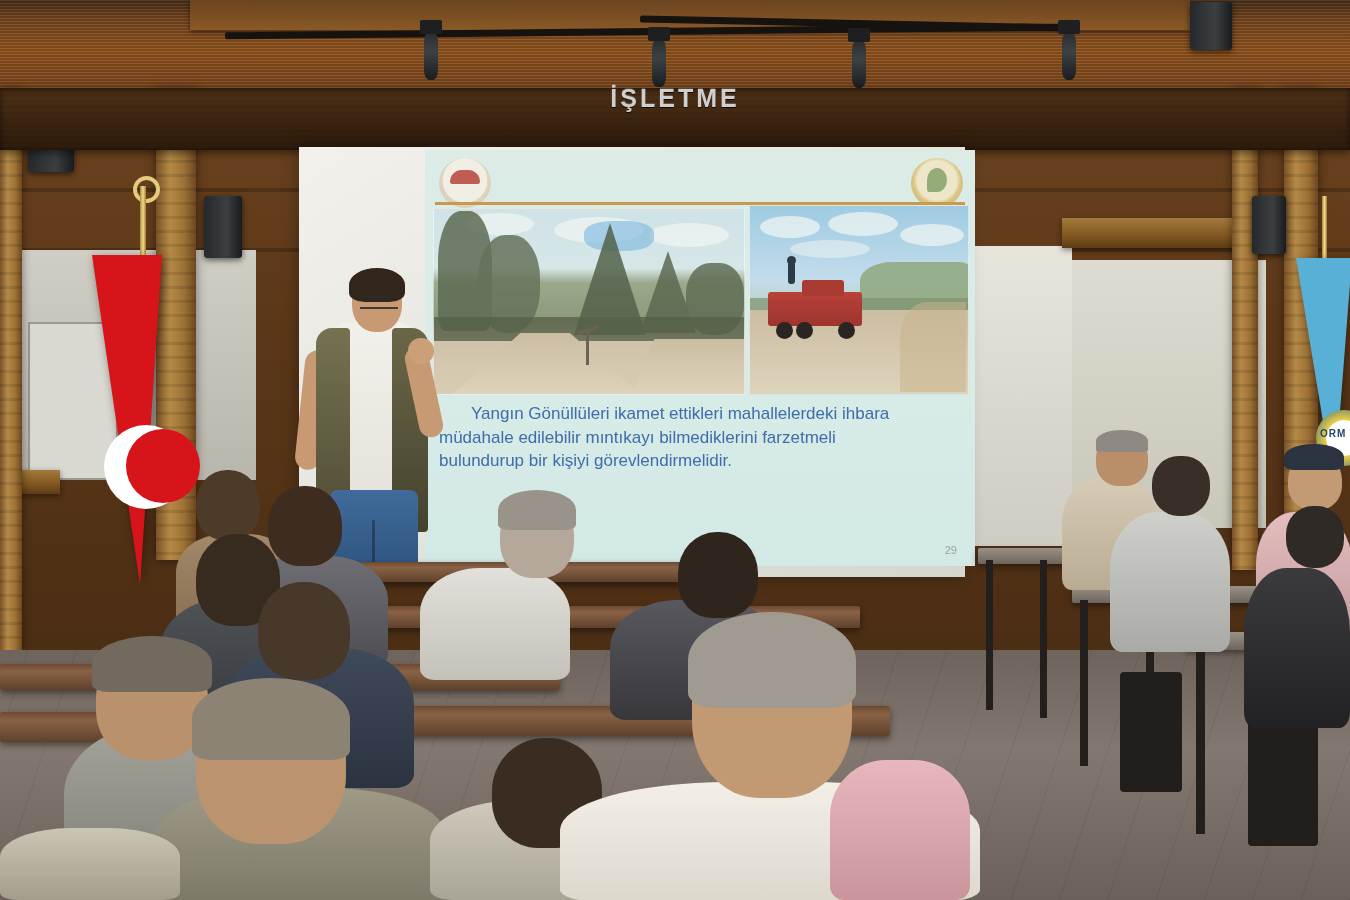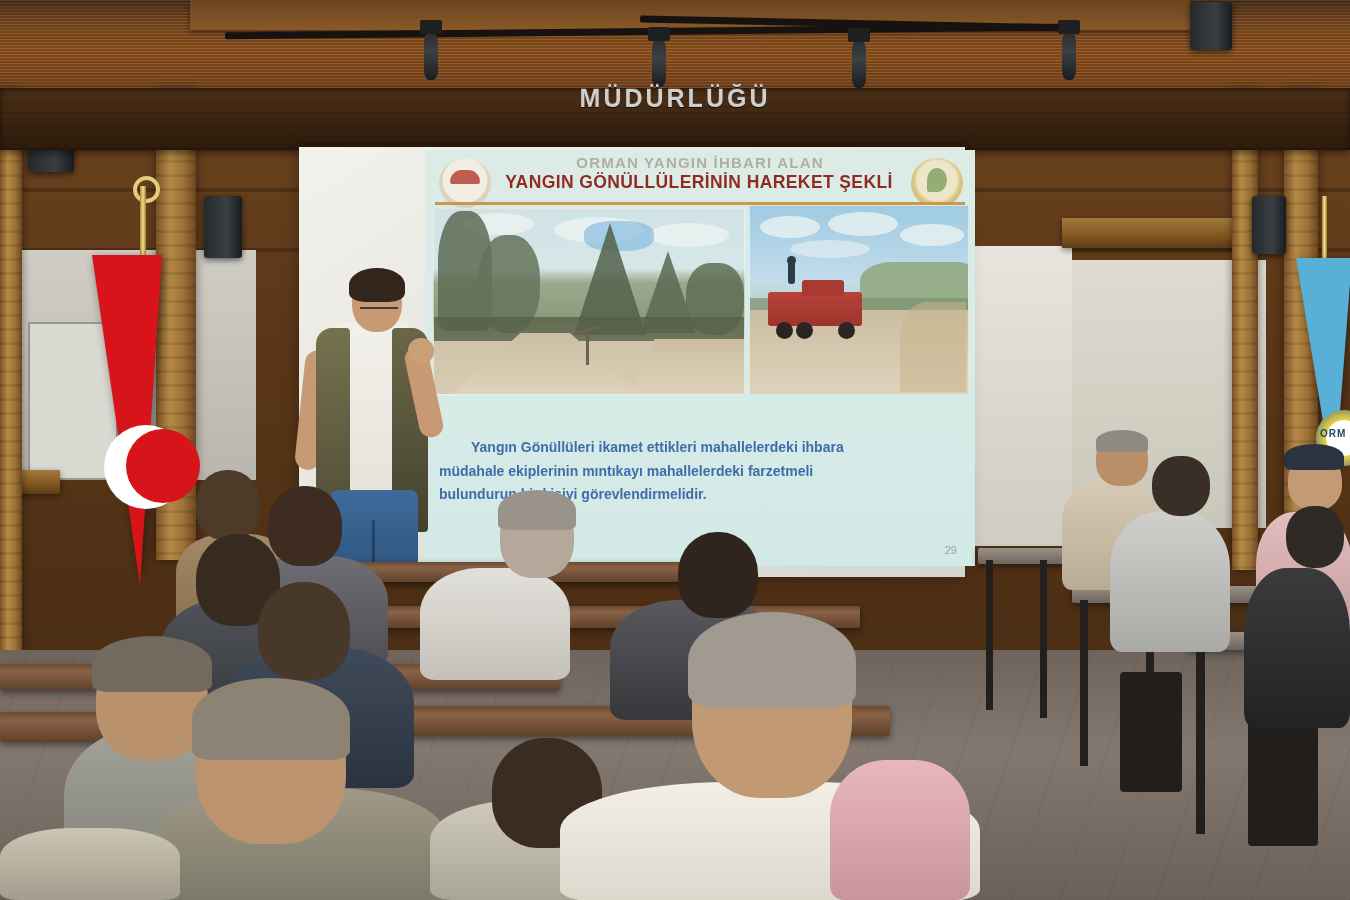--- a/index.html
+++ b/index.html
@@ -94,21 +94,21 @@
     background:linear-gradient(to bottom,#9fcbe2 0%,#c2dceb 40%,#b9cfb4 58%,#cfc6a4 70%,#d5cdad 100%);}
 
   .tree{position:absolute;bottom:34%;background:#64735a;opacity:.85;}
   .cloud{position:absolute;background:#eef4f2;border-radius:50%;opacity:.75;}
   .road{position:absolute;background:linear-gradient(to bottom,#cbbda2,#ded3bb);}
   .signpost{position:absolute;width:3px;background:#6b6253;}
   .truck{position:absolute;background:linear-gradient(to bottom,#b8423a,#9c342d);border-radius:3px;}
   .wheel{position:absolute;width:17px;height:17px;border-radius:50%;background:#2a2522;}
 
   .slide-body{position:absolute;left:14px;right:10px;top:252px;
-    color:#3f6cab;font-size:14px;line-height:23.5px;font-weight:700;margin-top:34px;}
+    color:#3f6cab;font-size:17px;line-height:23.5px;font-weight:400;}
   .slide-body .lead{padding-left:32px;}
   .slide-pageno{position:absolute;right:18px;bottom:10px;color:#9aa6a4;font-size:11px;}
 
   
   .floor{position:absolute;left:0;top:650px;width:1350px;height:250px;
     background:
       repeating-linear-gradient(-72deg,rgba(0,0,0,.07) 0,rgba(0,0,0,.07) 1px,transparent 1px,transparent 46px),
       linear-gradient(to bottom,#6e645c 0%,#837870 40%,#6b6159 100%);}
 
   
@@ -199,29 +199,27 @@
   <div class="post" style="left:156px;top:90px;width:40px;height:470px;"></div>
   <div class="post" style="left:1232px;top:90px;width:26px;height:480px;"></div>
   <div class="post" style="left:1284px;top:90px;width:34px;height:470px;"></div>
 
   <div class="speaker" style="left:28px;top:100px;width:46px;height:72px;"></div>
   <div class="speaker" style="left:204px;top:196px;width:38px;height:62px;"></div>
   <div class="speaker" style="left:1252px;top:196px;width:34px;height:58px;"></div>
   <div class="speaker" style="left:1190px;top:2px;width:42px;height:48px;"></div>
 
   <div class="name-beam"></div>
-  <div class="beam-text beam-l1">MÜDÜRLÜĞÜ</div>
+  <div class="beam-text beam-l1">İŞLETME</div>
 
   <div class="screen"></div>
 
   <div class="slide">
     <div class="logo-l"></div>
     <div class="logo-r"></div>
-    <div class="slide-ghost" style="top:4px;">ORMAN YANGIN İHBARI ALAN</div>
-    <div class="slide-title">YANGIN GÖNÜLLÜLERİNİN HAREKET ŞEKLİ</div>
     <div class="slide-hdr-line" style="top:52px;"></div>
 
     <div class="ph ph1">
       <div class="cloud" style="left:120px;top:8px;width:90px;height:26px;"></div>
       <div class="cloud" style="left:30px;top:4px;width:70px;height:22px;"></div>
       <div class="cloud" style="left:215px;top:14px;width:80px;height:24px;"></div>
       <div style="position:absolute;left:150px;top:12px;width:70px;height:30px;background:#79b6dd;opacity:.6;border-radius:40%;"></div>
       <div class="tree" style="left:4px;top:2px;width:54px;height:120px;border-radius:42% 42% 14% 14%;background:#5d6b53;"></div>
       <div class="tree" style="left:44px;top:26px;width:62px;height:98px;border-radius:44%;"></div>
       <div class="tree" style="left:140px;top:14px;width:72px;height:112px;
@@ -251,21 +249,21 @@
       <div class="wheel" style="left:26px;top:116px;"></div>
       <div class="wheel" style="left:46px;top:116px;"></div>
       <div class="wheel" style="left:88px;top:116px;"></div>
       <div style="position:absolute;left:38px;top:56px;width:7px;height:22px;background:#2e3a46;border-radius:3px;"></div>
       <div style="position:absolute;left:37px;top:50px;width:9px;height:9px;border-radius:50%;background:#2e3a46;"></div>
       <div style="position:absolute;left:150px;top:96px;width:66px;height:90px;background:#c9b58d;opacity:.55;border-radius:40% 0 0 0;"></div>
     </div>
 
     <div class="slide-body">
       <div class="lead">Yangın Gönüllüleri ikamet ettikleri mahallelerdeki ihbara</div>
-      <div>müdahale ekiplerinin mıntıkayı mahallelerdeki farzetmeli</div>
+      <div>müdahale edilebilir mıntıkayı bilmediklerini farzetmeli</div>
       <div>bulundurup bir kişiyi  görevlendirmelidir.</div>
     </div>
     <div class="slide-pageno">29</div>
   </div>
 
   <div class="floor"></div>
 
   <div class="finial"></div>
   <div class="pole"></div>
   <div class="flag-tr"></div>

